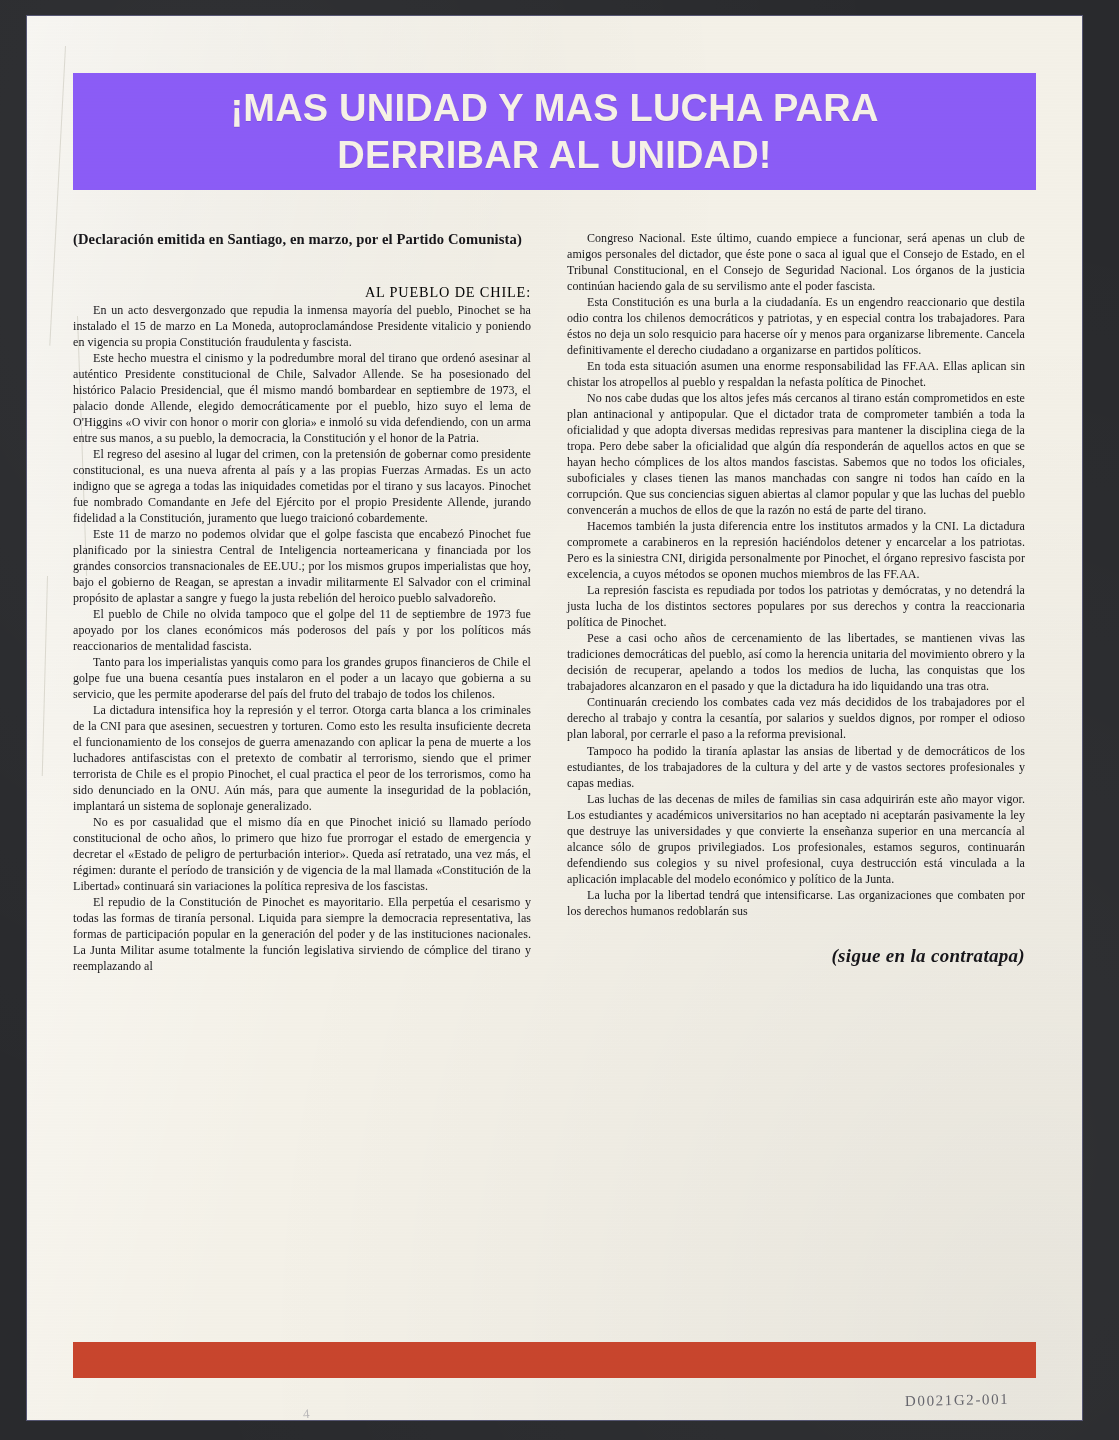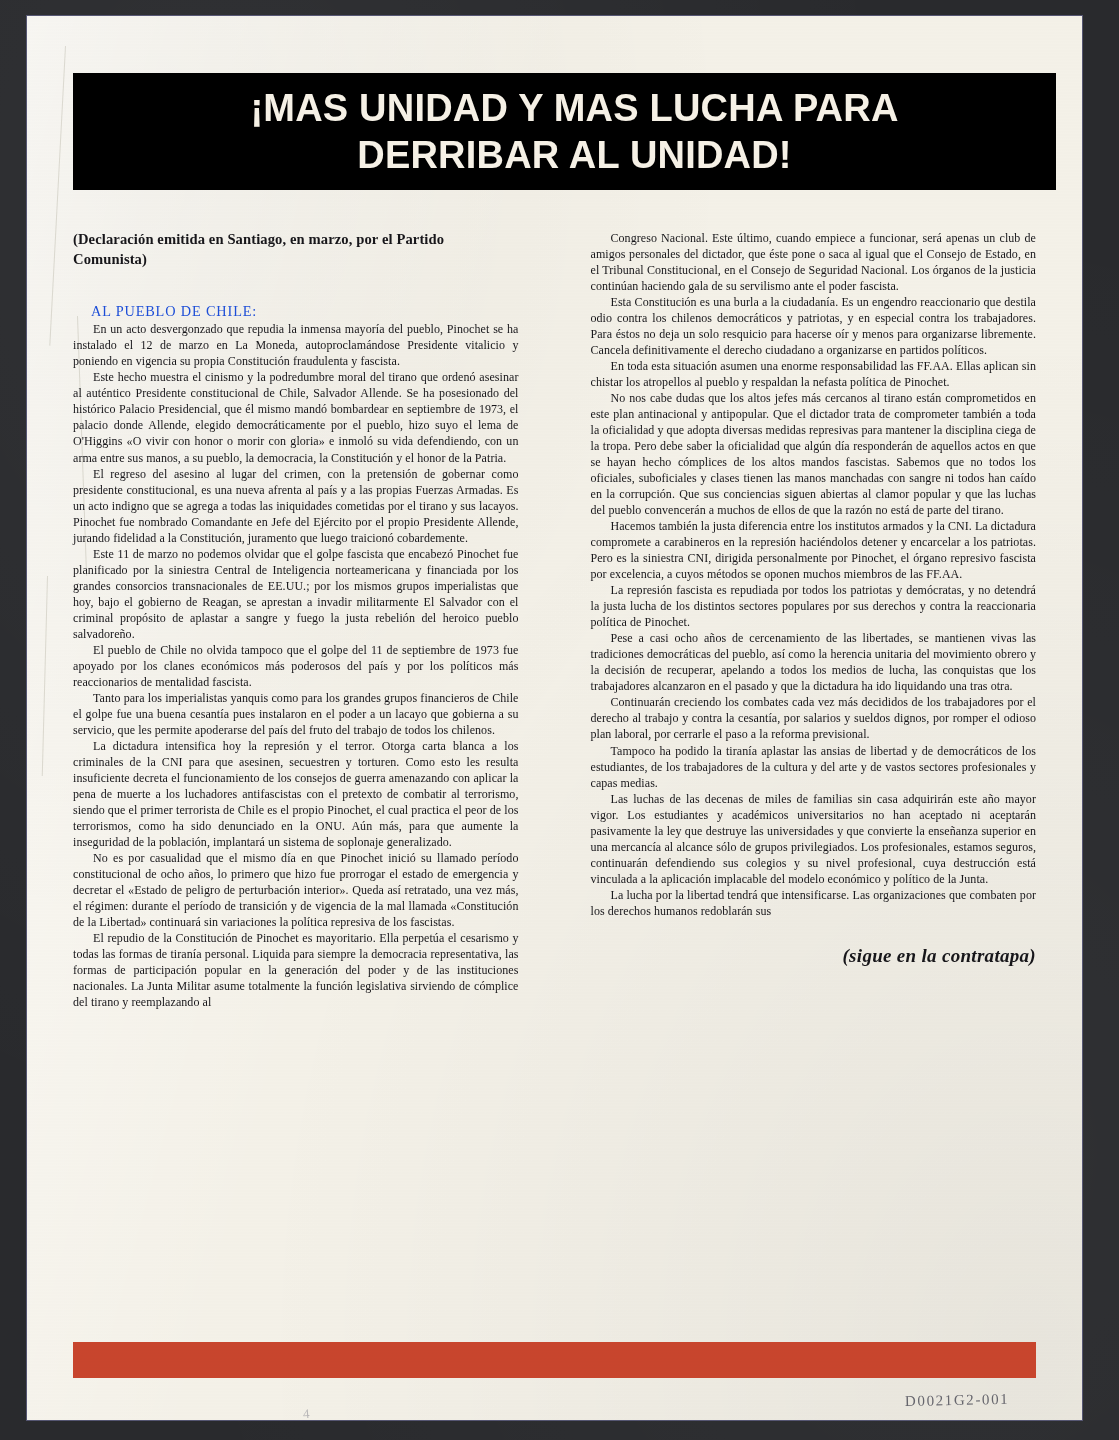--- a/index.html
+++ b/index.html
@@ -70,26 +70,25 @@
     height: 1404px;
   }
 
   
   .banner {
     position: absolute;
     left: 46px;
     top: 57px;
     width: 963px;
     height: 117px;
-    background: #000000;
+    background: #8b5cf6;
     display: flex;
     flex-direction: column;
     align-items: center;
     justify-content: center;
-    padding-left: 20px;
   }
   .banner-line {
     color: #f6f1e6;
     font-family: "Liberation Sans", sans-serif;
     font-weight: 700;
     font-size: 38px;
     letter-spacing: 0.2px;
     line-height: 1.22;
     text-align: center;
     white-space: nowrap;
@@ -107,44 +106,45 @@
   }
 
   
   .columns {
     position: absolute;
     left: 46px;
     top: 214px;
     width: 963px;
     height: 1090px;
     display: flex;
-    gap: 72px;
+    gap: 36px;
   }
   .col {
     width: 458px;
     position: relative;
   }
 
   .kicker {
     font-family: "Liberation Serif", serif;
     font-weight: 700;
     font-size: 14.6px;
     line-height: 1.35;
     color: #17161a;
     letter-spacing: 0.1px;
     margin: 0 0 34px 0;
     text-align: left;
   }
 
   .salutation {
     font-family: "Liberation Serif", serif;
     font-size: 14.3px;
-    color: #1d4ed8;
+    color: #000000;
     margin: 0 0 1px 18px;
     letter-spacing: 0.85px;
+    text-align: right;
   }
 
   p.body-par {
     font-family: "Liberation Serif", serif;
     font-size: 12px;
     line-height: 1.335;
     color: #17161a;
     margin: 0;
     text-align: justify;
     text-indent: 20px;
@@ -213,21 +213,21 @@
     <div class="banner">
       <div class="banner-line">¡MAS UNIDAD Y MAS LUCHA PARA</div>
       <div class="banner-line">DERRIBAR AL UNIDAD!</div>
     </div>
 
     <div class="columns">
 
       <div class="col">
         <div class="kicker">(Declaración emitida en Santiago, en marzo, por el Partido Comunista)</div>
         <div class="salutation">AL PUEBLO DE CHILE:</div>
-        <p class="body-par first">En un acto desvergonzado que repudia la inmensa mayoría del pueblo, Pinochet se ha instalado el 12 de marzo en La Moneda, autoproclamándose Presidente vitalicio y poniendo en vigencia su propia Constitución fraudulenta y fascista.</p>
+        <p class="body-par first">En un acto desvergonzado que repudia la inmensa mayoría del pueblo, Pinochet se ha instalado el 15 de marzo en La Moneda, autoproclamándose Presidente vitalicio y poniendo en vigencia su propia Constitución fraudulenta y fascista.</p>
         <p class="body-par">Este hecho muestra el cinismo y la podredumbre moral del tirano que ordenó asesinar al auténtico Presidente constitucional de Chile, Salvador Allende. Se ha posesionado del histórico Palacio Presidencial, que él mismo mandó bombardear en septiembre de 1973, el palacio donde Allende, elegido democráticamente por el pueblo, hizo suyo el lema de O'Higgins «O vivir con honor o morir con gloria» e inmoló su vida defendiendo, con un arma entre sus manos, a su pueblo, la democracia, la Constitución y el honor de la Patria.</p>
         <p class="body-par">El regreso del asesino al lugar del crimen, con la pretensión de gobernar como presidente constitucional, es una nueva afrenta al país y a las propias Fuerzas Armadas. Es un acto indigno que se agrega a todas las iniquidades cometidas por el tirano y sus lacayos. Pinochet fue nombrado Comandante en Jefe del Ejército por el propio Presidente Allende, jurando fidelidad a la Constitución, juramento que luego traicionó cobardemente.</p>
         <p class="body-par">Este 11 de marzo no podemos olvidar que el golpe fascista que encabezó Pinochet fue planificado por la siniestra Central de Inteligencia norteamericana y financiada por los grandes consorcios transnacionales de EE.UU.; por los mismos grupos imperialistas que hoy, bajo el gobierno de Reagan, se aprestan a invadir militarmente El Salvador con el criminal propósito de aplastar a sangre y fuego la justa rebelión del heroico pueblo salvadoreño.</p>
         <p class="body-par">El pueblo de Chile no olvida tampoco que el golpe del 11 de septiembre de 1973 fue apoyado por los clanes económicos más poderosos del país y por los políticos más reaccionarios de mentalidad fascista.</p>
         <p class="body-par">Tanto para los imperialistas yanquis como para los grandes grupos financieros de Chile el golpe fue una buena cesantía pues instalaron en el poder a un lacayo que gobierna a su servicio, que les permite apoderarse del país del fruto del trabajo de todos los chilenos.</p>
         <p class="body-par">La dictadura intensifica hoy la represión y el terror. Otorga carta blanca a los criminales de la CNI para que asesinen, secuestren y torturen. Como esto les resulta insuficiente decreta el funcionamiento de los consejos de guerra amenazando con aplicar la pena de muerte a los luchadores antifascistas con el pretexto de combatir al terrorismo, siendo que el primer terrorista de Chile es el propio Pinochet, el cual practica el peor de los terrorismos, como ha sido denunciado en la ONU. Aún más, para que aumente la inseguridad de la población, implantará un sistema de soplonaje generalizado.</p>
         <p class="body-par">No es por casualidad que el mismo día en que Pinochet inició su llamado período constitucional de ocho años, lo primero que hizo fue prorrogar el estado de emergencia y decretar el «Estado de peligro de perturbación interior». Queda así retratado, una vez más, el régimen: durante el período de transición y de vigencia de la mal llamada «Constitución de la Libertad» continuará sin variaciones la política represiva de los fascistas.</p>
         <p class="body-par">El repudio de la Constitución de Pinochet es mayoritario. Ella perpetúa el cesarismo y todas las formas de tiranía personal. Liquida para siempre la democracia representativa, las formas de participación popular en la generación del poder y de las instituciones nacionales. La Junta Militar asume totalmente la función legislativa sirviendo de cómplice del tirano y reemplazando al</p>
       </div>
 

